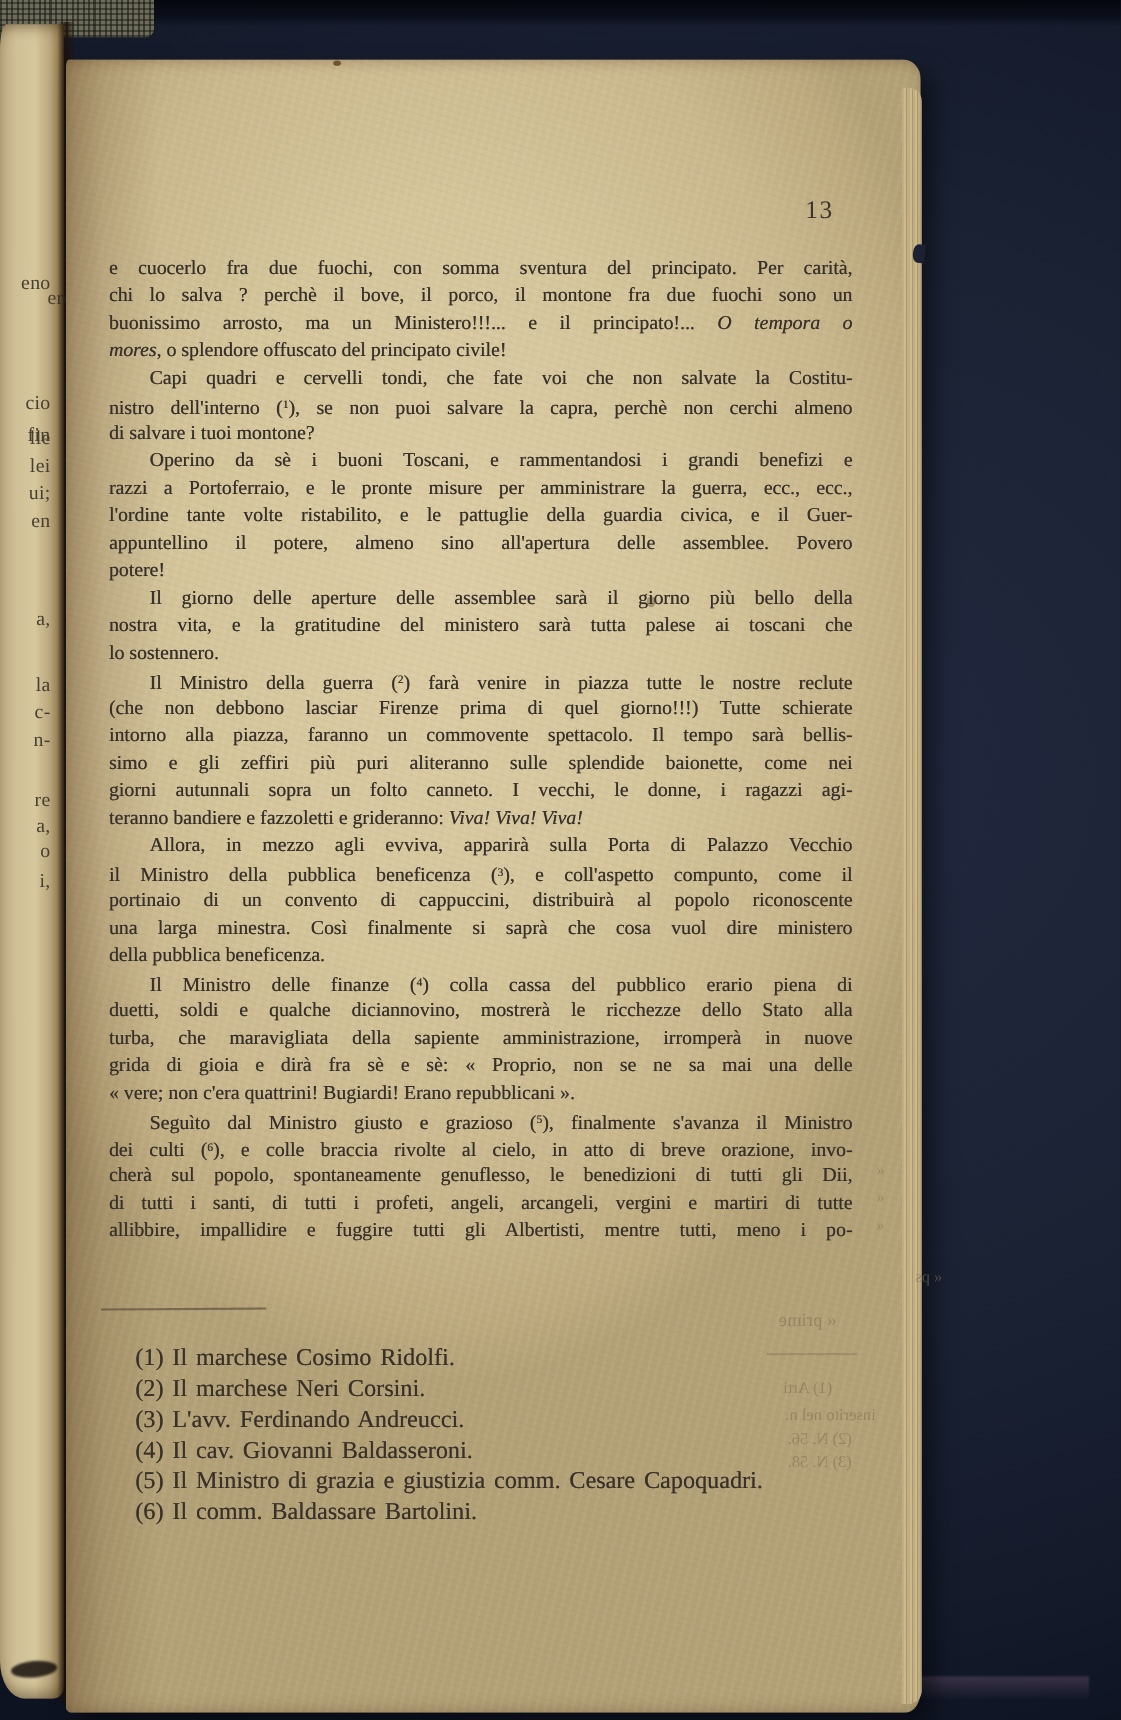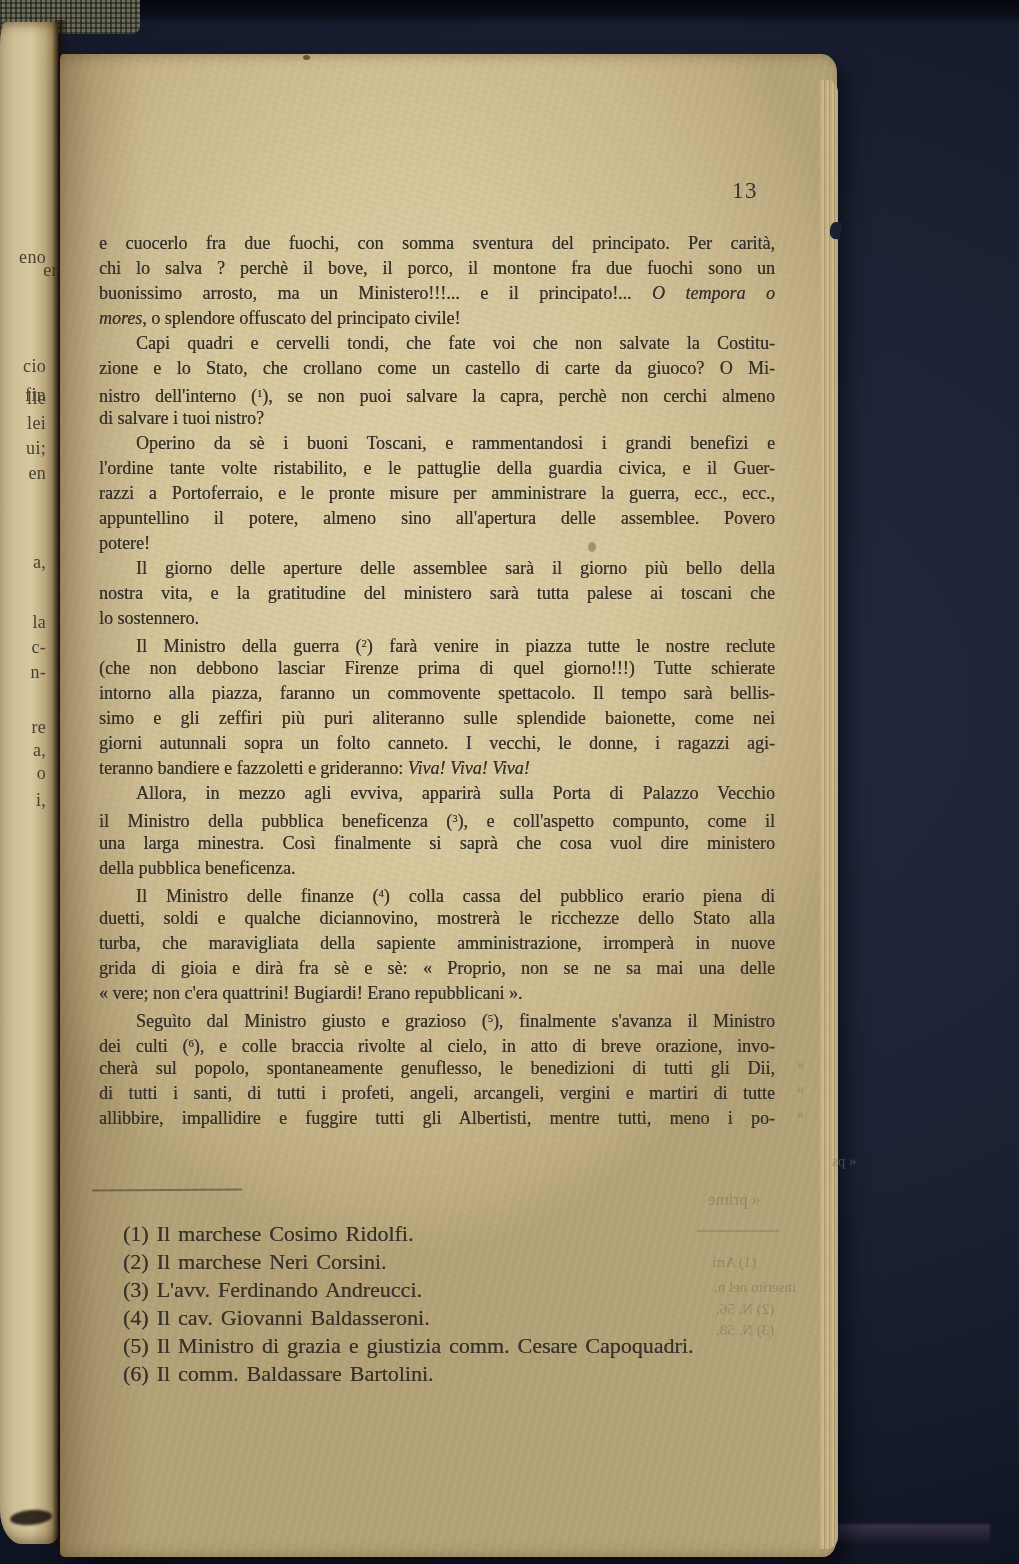--- a/index.html
+++ b/index.html
@@ -128,47 +128,47 @@
 
     <div class="body">
         <div class="para">
           <div class="line"><span>e cuocerlo fra due fuochi, con somma sventura del principato. Per carità,</span></div>
           <div class="line"><span>chi lo salva ? perchè il bove, il porco, il montone fra due fuochi sono un</span></div>
           <div class="line"><span>buonissimo arrosto, ma un Ministero!!!... e il principato!... </span><span class="it">O tempora o</span></div>
           <div class="line last"><span class="it">mores</span><span>, o splendore offuscato del principato civile!</span></div>
         </div>
         <div class="para indent">
           <div class="line"><span>Capi quadri e cervelli tondi, che fate voi che non salvate la Costitu-</span></div>
-          <div class="line"><span>zione e lo Stato, che crollano come un castello di carte da giuoco? O Mi-</span></div>
           <div class="line"><span>nistro dell'interno (</span><span class="sup">1</span><span>), se non puoi salvare la capra, perchè non cerchi almeno</span></div>
-          <div class="line last"><span>di salvare i tuoi nistro?</span></div>
+          <div class="line last"><span>di salvare i tuoi montone?</span></div>
         </div>
         <div class="para indent">
           <div class="line"><span>Operino da sè i buoni Toscani, e rammentandosi i grandi benefizi e</span></div>
+          <div class="line"><span>razzi a Portoferraio, e le pronte misure per amministrare la guerra, ecc., ecc.,</span></div>
           <div class="line"><span>l'ordine tante volte ristabilito, e le pattuglie della guardia civica, e il Guer-</span></div>
-          <div class="line"><span>razzi a Portoferraio, e le pronte misure per amministrare la guerra, ecc., ecc.,</span></div>
           <div class="line"><span>appuntellino il potere, almeno sino all'apertura delle assemblee. Povero</span></div>
           <div class="line last"><span>potere!</span></div>
         </div>
         <div class="para indent">
           <div class="line"><span>Il giorno delle aperture delle assemblee sarà il giorno più bello della</span></div>
           <div class="line"><span>nostra vita, e la gratitudine del ministero sarà tutta palese ai toscani che</span></div>
           <div class="line last"><span>lo sostennero.</span></div>
         </div>
         <div class="para indent">
           <div class="line"><span>Il Ministro della guerra (</span><span class="sup">2</span><span>) farà venire in piazza tutte le nostre reclute</span></div>
           <div class="line"><span>(che non debbono lasciar Firenze prima di quel giorno!!!) Tutte schierate</span></div>
           <div class="line"><span>intorno alla piazza, faranno un commovente spettacolo. Il tempo sarà bellis-</span></div>
           <div class="line"><span>simo e gli zeffiri più puri aliteranno sulle splendide baionette, come nei</span></div>
           <div class="line"><span>giorni autunnali sopra un folto canneto. I vecchi, le donne, i ragazzi agi-</span></div>
           <div class="line last"><span>teranno bandiere e fazzoletti e grideranno: </span><span class="it">Viva! Viva! Viva!</span></div>
         </div>
         <div class="para indent">
           <div class="line"><span>Allora, in mezzo agli evviva, apparirà sulla Porta di Palazzo Vecchio</span></div>
           <div class="line"><span>il Ministro della pubblica beneficenza (</span><span class="sup">3</span><span>), e coll'aspetto compunto, come il</span></div>
+          <div class="line"><span>portinaio di un convento di cappuccini, distribuirà al popolo riconoscente</span></div>
           <div class="line"><span>una larga minestra. Così finalmente si saprà che cosa vuol dire ministero</span></div>
           <div class="line last"><span>della pubblica beneficenza.</span></div>
         </div>
         <div class="para indent">
           <div class="line"><span>Il Ministro delle finanze (</span><span class="sup">4</span><span>) colla cassa del pubblico erario piena di</span></div>
           <div class="line"><span>duetti, soldi e qualche diciannovino, mostrerà le ricchezze dello Stato alla</span></div>
           <div class="line"><span>turba, che maravigliata della sapiente amministrazione, irromperà in nuove</span></div>
           <div class="line"><span>grida di gioia e dirà fra sè e sè: « Proprio, non se ne sa mai una delle</span></div>
           <div class="line last"><span>« vere; non c'era quattrini! Bugiardi! Erano repubblicani ».</span></div>
         </div>

